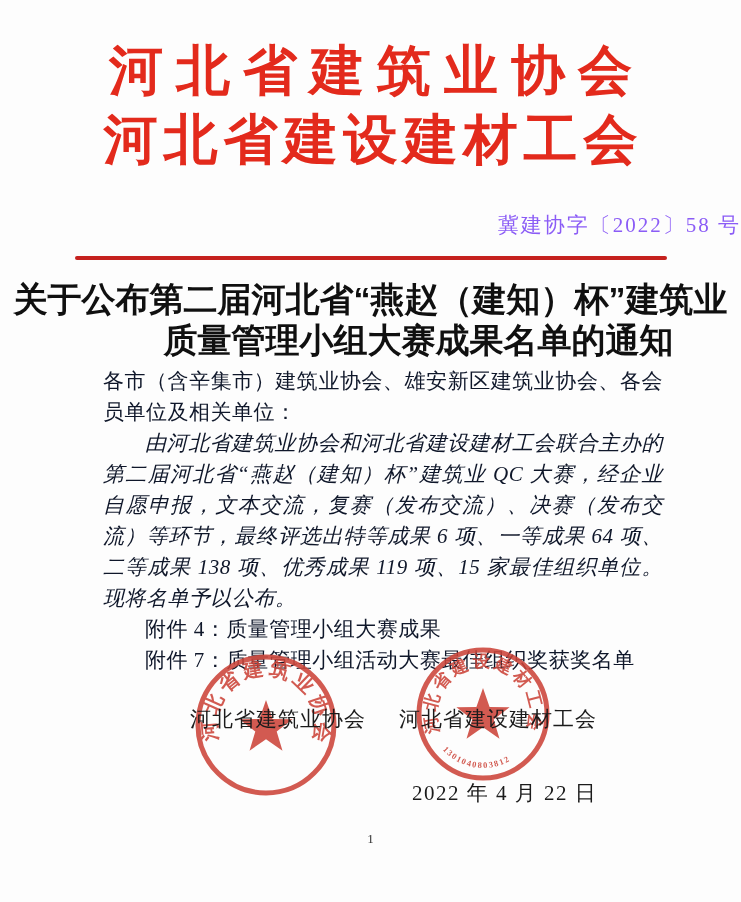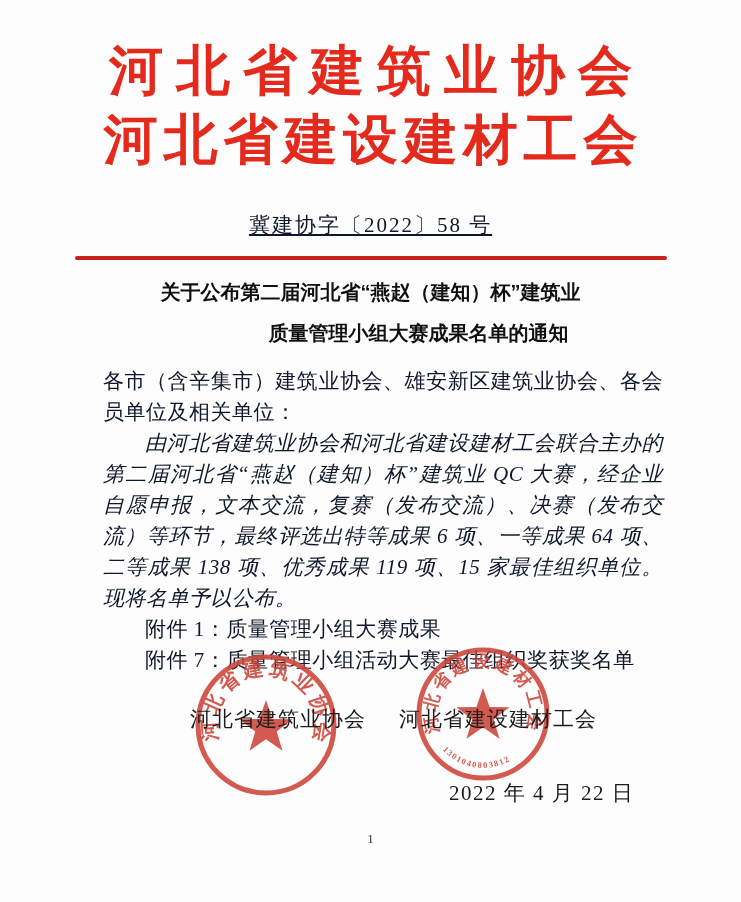--- a/index.html
+++ b/index.html
@@ -41,45 +41,44 @@
     font-size: 54px;
     letter-spacing: 6px;
     text-indent: 6px;
   }
   
   .doc-number {
     position: absolute;
     top: 211px;
     left: 0;
     width: 100%;
-    text-align: center;
+    text-align: right;
     font-size: 21px;
     letter-spacing: 2px;
-    color: #0f172a;
-    text-decoration: underline;
+    color: #8b5cf6;
   }
   
   .divider {
     position: absolute;
     top: 256px;
     left: 75px;
     width: 592px;
     height: 4px;
     background: var(--divider-red, #c5211e);
     border-radius: 2px;
   }
   
   .doc-title {
     position: absolute;
     left: 0;
     width: 100%;
     text-align: center;
     font-family: "Liberation Sans", "DejaVu Sans", sans-serif;
     font-weight: bold;
-    font-size: 20px;
+    font-size: 34px;
     line-height: 1;
     color: #101010;
     white-space: nowrap;
   }
   .doc-title1 { top: 282px; }
   .doc-title2 { top: 323px; padding-left: 48px; }
   
   .body-block {
     position: absolute;
     top: 366px;
@@ -103,21 +102,21 @@
   .signature {
     position: absolute;
     font-size: 21px;
     letter-spacing: 1px;
     color: #1b1b1b;
     z-index: 3;
     white-space: nowrap;
   }
   .signature-left  { top: 705px; left: 190px; }
   .signature-right { top: 705px; left: 399px; }
-  .signature-date  { top: 779px; left: 412px; letter-spacing: 1.5px; margin-left: 37px; }
+  .signature-date  { top: 779px; left: 412px; letter-spacing: 1.5px; }
   .stamp {
     position: absolute;
     z-index: 2;
     opacity: 0.87;
   }
   .stamp-left  { top: 650px; left: 191px; }
   .stamp-right { top: 644px; left: 413px; }
   
   .page-number {
     position: absolute;
@@ -140,21 +139,21 @@
   <div class="doc-number">冀建协字〔2022〕58 号</div>
 
   <div class="divider"></div>
 
   <div class="doc-title doc-title1">关于公布第二届河北省“燕赵（建知）杯”建筑业</div>
   <div class="doc-title doc-title2">质量管理小组大赛成果名单的通知</div>
 
   <div class="body-block">
     <p>各市（含辛集市）建筑业协会、雄安新区建筑业协会、各会员单位及相关单位：</p>
     <p class="para-indent">由河北省建筑业协会和河北省建设建材工会联合主办的第二届河北省“燕赵（建知）杯”建筑业 QC 大赛，经企业自愿申报，文本交流，复赛（发布交流）、决赛（发布交流）等环节，最终评选出特等成果 6 项、一等成果 64 项、二等成果 138 项、优秀成果 119 项、15 家最佳组织单位。现将名单予以公布。</p>
-    <p class="attachment">附件 1：质量管理小组大赛成果</p>
+    <p class="attachment">附件 4：质量管理小组大赛成果</p>
     <p class="attachment">附件 7：质量管理小组活动大赛最佳组织奖获奖名单</p>
   </div>
 
   <svg class="stamp stamp-left" width="150" height="150" viewBox="0 0 150 150">
     <defs>
       <path id="arcL" d="M 28.0 92.1 A 50 50 0 1 1 122.0 92.1" fill="none"></path>
     </defs>
     <circle cx="75" cy="75" r="68" fill="none" stroke-width="5" stroke="#cc4338"></circle>
     <polygon points="75,50 81.6,68.9 101.6,69.3 85.7,81.5 91.5,100.7 75,89.2 58.5,100.7 64.3,81.5 48.4,69.3 68.4,68.9" fill="#cc4338"></polygon>
     <text font-size="20" font-weight="bold" letter-spacing="4" fill="#cc4338">

